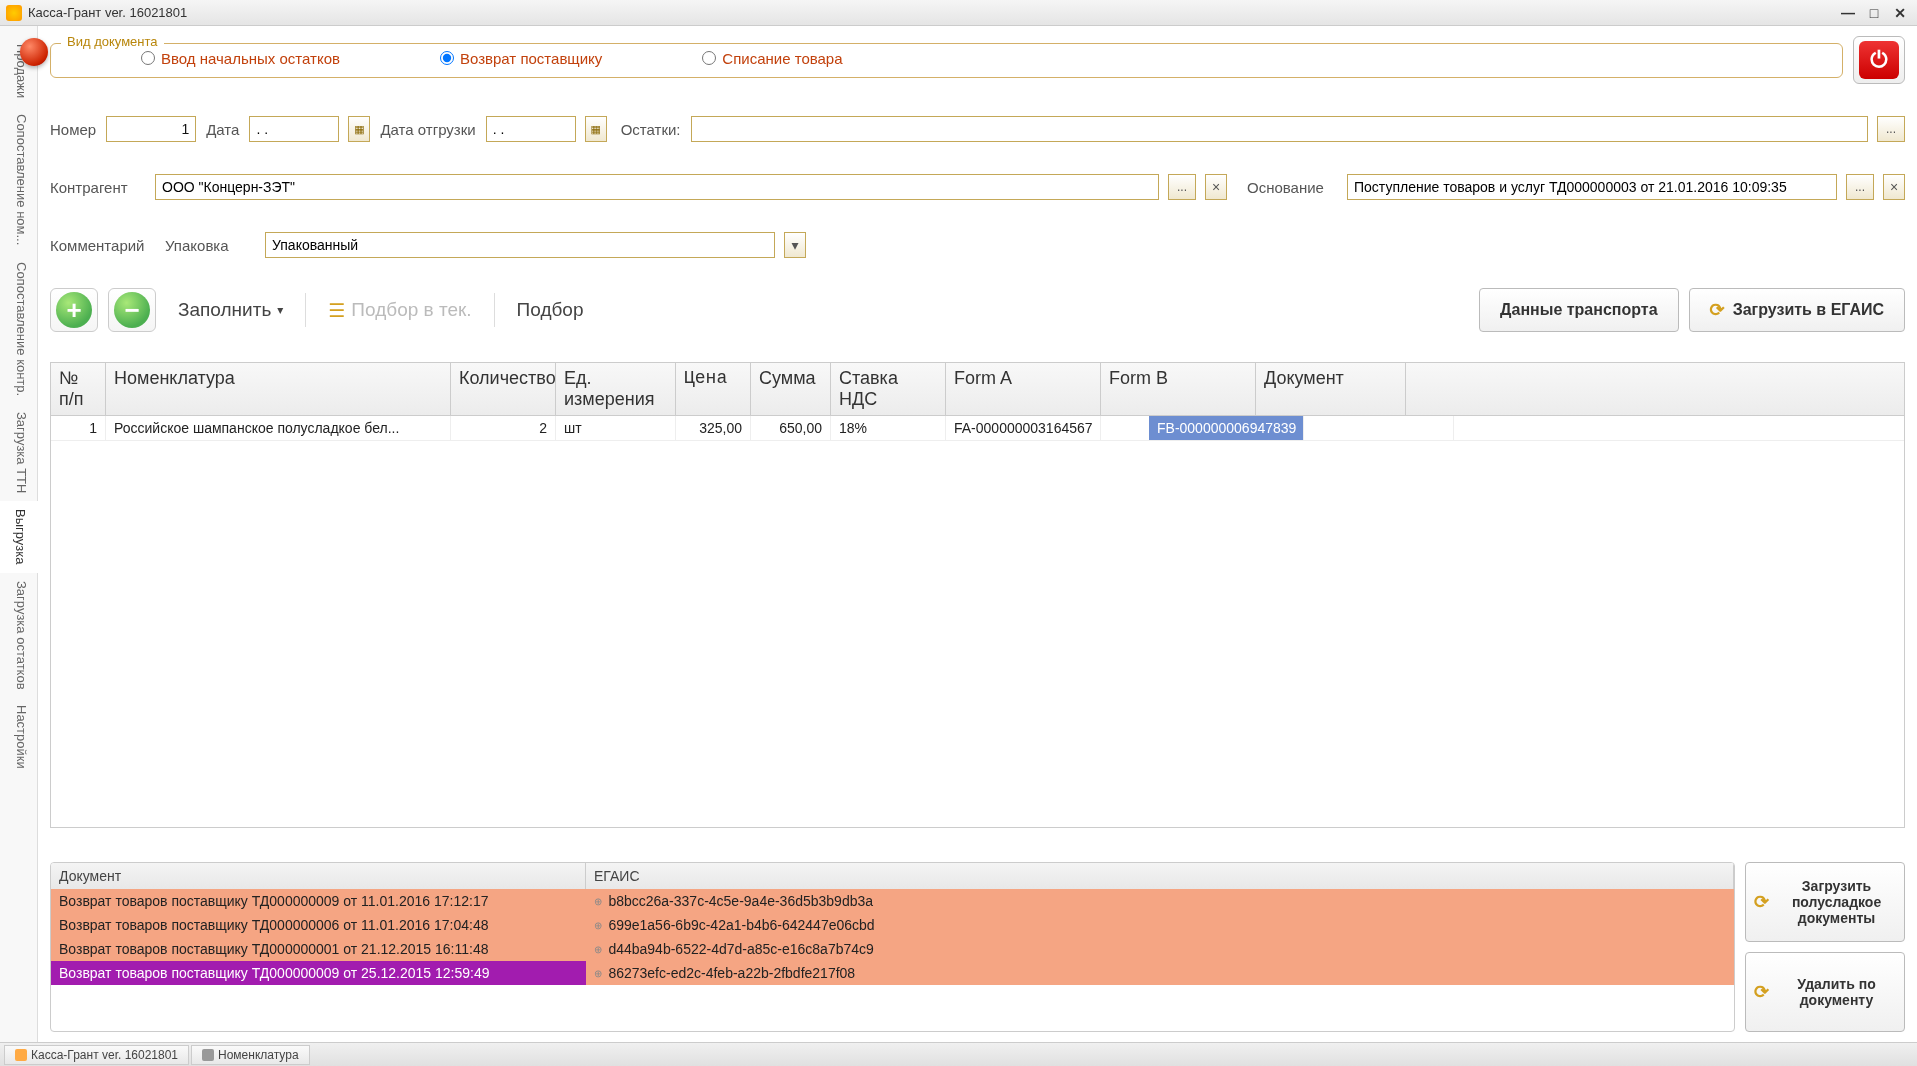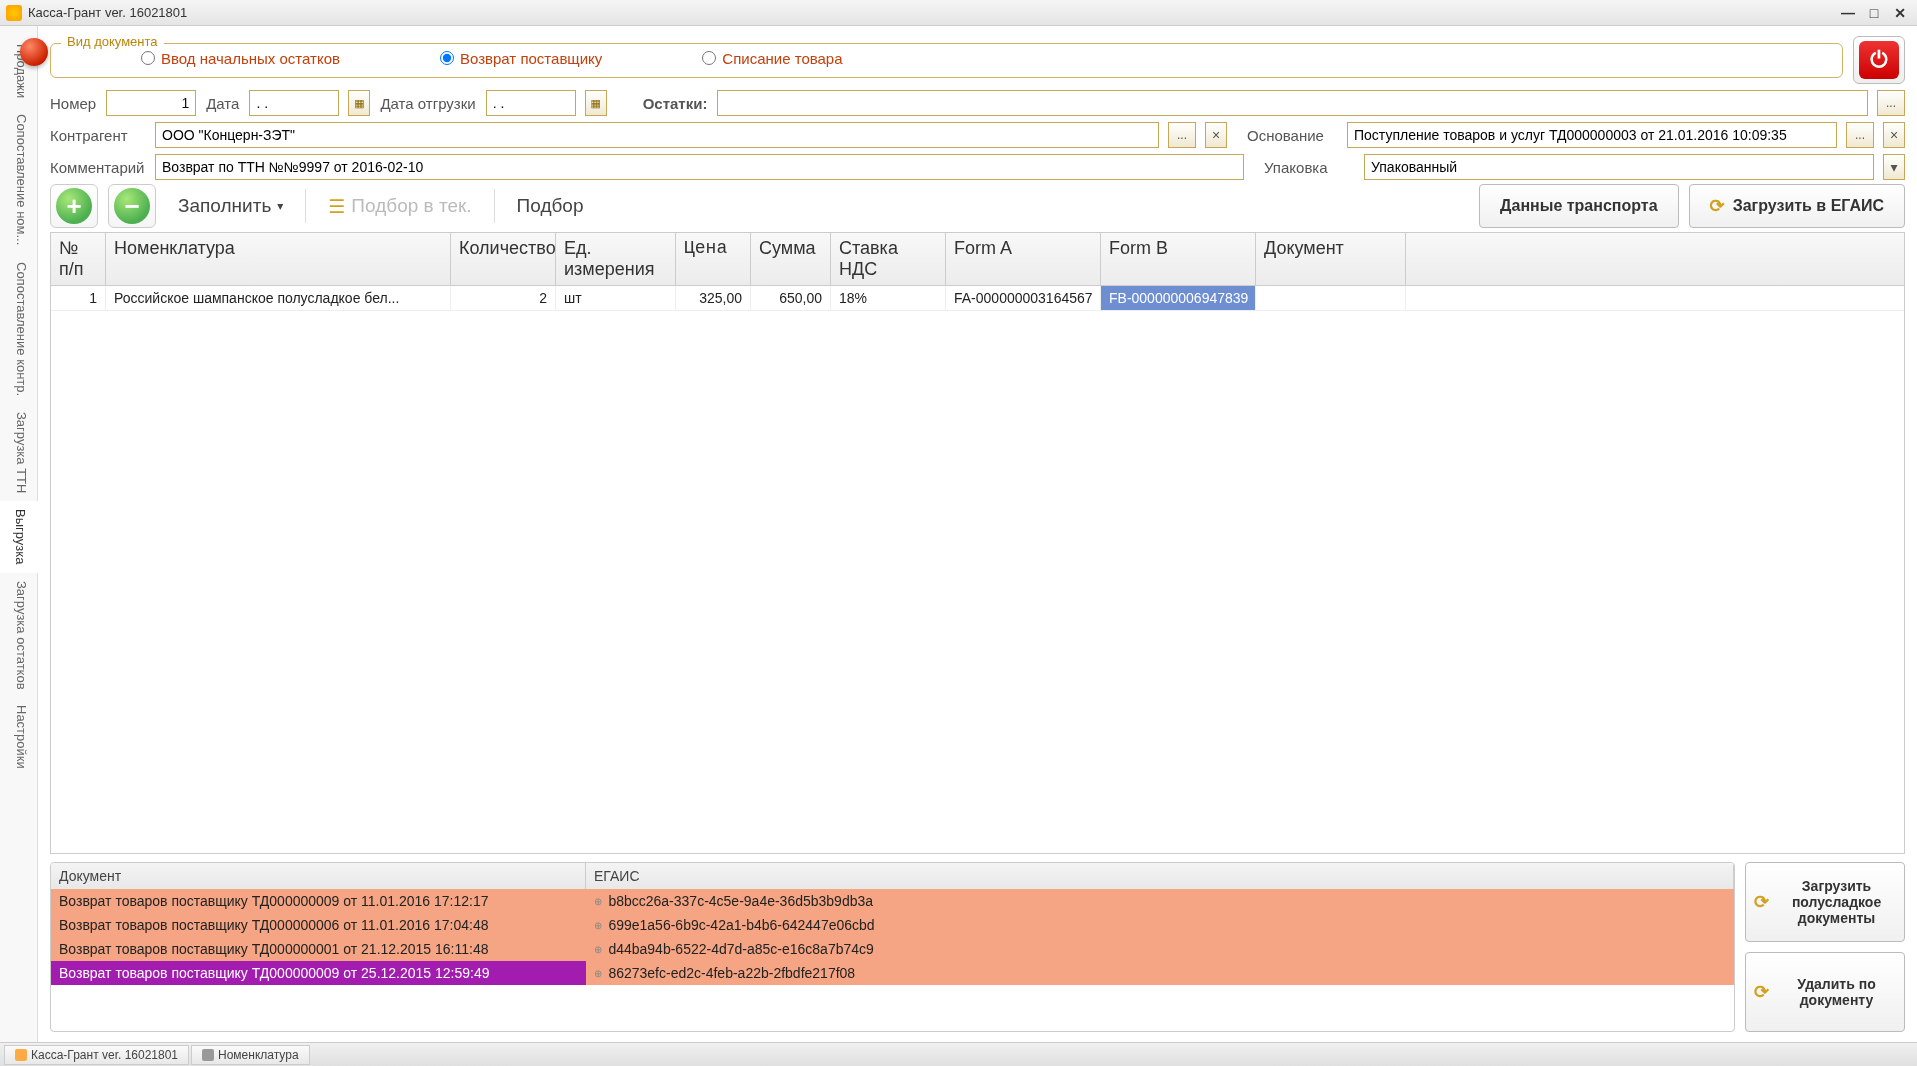--- a/index.html
+++ b/index.html
@@ -12,21 +12,21 @@
 .titlebar-text { flex: 1; color: #333; font-size: 13px; }
 .titlebar-controls { display: flex; gap: 4px; }
 .tb-btn { width: 22px; height: 18px; display: flex; align-items: center; justify-content: center; font-size: 14px; font-weight: bold; color: #333; cursor: pointer; }
 
 .main-area { flex: 1; display: flex; background: #fff; }
 
 .sidebar-tabs { width: 38px; background: #f8f8f8; border-right: 1px solid #ddd; display: flex; flex-direction: column; padding-top: 10px; }
 .sidebar-tab { writing-mode: vertical-rl; text-orientation: mixed; padding: 8px 8px; color: #666; font-size: 13px; cursor: pointer; text-align: center; white-space: nowrap; }
 .sidebar-tab.active { background: #fff; color: #333; border-right: 2px solid #fff; margin-right: -1px; }
 
-.content { flex: 1; padding: 10px 12px; display: flex; flex-direction: column; gap: 0; }
+.content { flex: 1; padding: 10px 12px; display: flex; flex-direction: column; gap: 26px; }
 
 .red-ball { position: absolute; left: 20px; top: 38px; width: 28px; height: 28px; border-radius: 50%; background: radial-gradient(circle at 35% 30%, #ff8866, #cc2200 70%, #880000); box-shadow: 0 2px 4px rgba(0,0,0,0.3); }
 
 .fieldset { border: 1px solid #d4b068; border-radius: 6px; padding: 6px 10px 10px; position: relative; }
 .fieldset-legend { position: absolute; top: -10px; left: 10px; background: #fff; padding: 0 6px; color: #b8860b; font-size: 13px; }
 
 .top-row { display: flex; align-items: center; }
 .doc-type-row { display: flex; gap: 100px; align-items: center; flex: 1; padding-left: 80px; }
 .radio-wrap { display: flex; align-items: center; gap: 6px; }
 .radio-wrap input { width: 14px; height: 14px; }
@@ -134,39 +134,38 @@
 
       <div class="form-row">
         <span class="label">Номер</span>
         <div class="input-box num" style="width:90px;">1</div>
         <span class="label">Дата</span>
         <div class="input-box date"> . .</div>
         <div class="cal-btn">▦</div>
         <span class="label">Дата отгрузки</span>
         <div class="input-box date"> . .</div>
         <div class="cal-btn">▦</div>
-        <span class="label" style="margin-left:26px;font-weight:bold;">Остатки:</span>
+        <span class="label" style="margin-left:4px;">Остатки:</span>
         <div class="input-box" style="flex:1;"></div>
         <div class="sel-btn">...</div>
       </div>
 
       <div class="form-row">
         <span class="label" style="width:95px;">Контрагент</span>
         <div class="input-box" style="flex:1;">ООО "Концерн-ЗЭТ"</div>
         <div class="sel-btn">...</div>
         <div class="clr-btn">×</div>
         <span class="label" style="width:90px; margin-left:10px;">Основание</span>
         <div class="input-box" style="width:490px;">Поступление товаров и услуг ТД000000003 от 21.01.2016 10:09:35</div>
         <div class="sel-btn">...</div>
         <div class="clr-btn">×</div>
       </div>
 
       <div class="form-row">
         <span class="label" style="width:95px;">Комментарий</span>
-        <div class="input-box" style="flex:1;">Возврат по ТТН №№9997 от 2016-02-10</div>
         <span class="label" style="width:90px; margin-left:10px;">Упаковка</span>
         <div class="input-box" style="width:510px;">Упакованный</div>
         <div class="clr-btn">▾</div>
       </div>
 
       <div class="toolbar">
         <div class="icon-btn">
             <div class="plus-circle">+</div>
           </div>
         <div class="icon-btn">
@@ -207,21 +206,21 @@
         <div class="tbody" id="grid-body">
             <div class="trow">
               <div class="td num" style="width: 55px;">1</div>
               <div class="td" style="width: 345px;">Российское шампанское полусладкое бел...</div>
               <div class="td num" style="width: 105px;">2</div>
               <div class="td" style="width: 120px;">шт</div>
               <div class="td num" style="width: 75px;">325,00</div>
               <div class="td num" style="width: 80px;">650,00</div>
               <div class="td" style="width: 115px;">18%</div>
               <div class="td" style="width: 155px;">FA-000000003164567</div>
-              <div class="td selected" style="width: 155px;">FB-000000006947839</div>
+              <div class="td selected" style="width: 155px; margin-left: 48px;">FB-000000006947839</div>
               <div class="td" style="width: 150px;"></div>
             </div>
           </div>
       </div>
 
       <div class="bottom-section">
         <div class="docs-table">
           <div class="docs-header">
             <div class="docs-th" style="width:535px;">Документ</div>
             <div class="docs-th" style="flex:1;">ЕГАИС</div>

